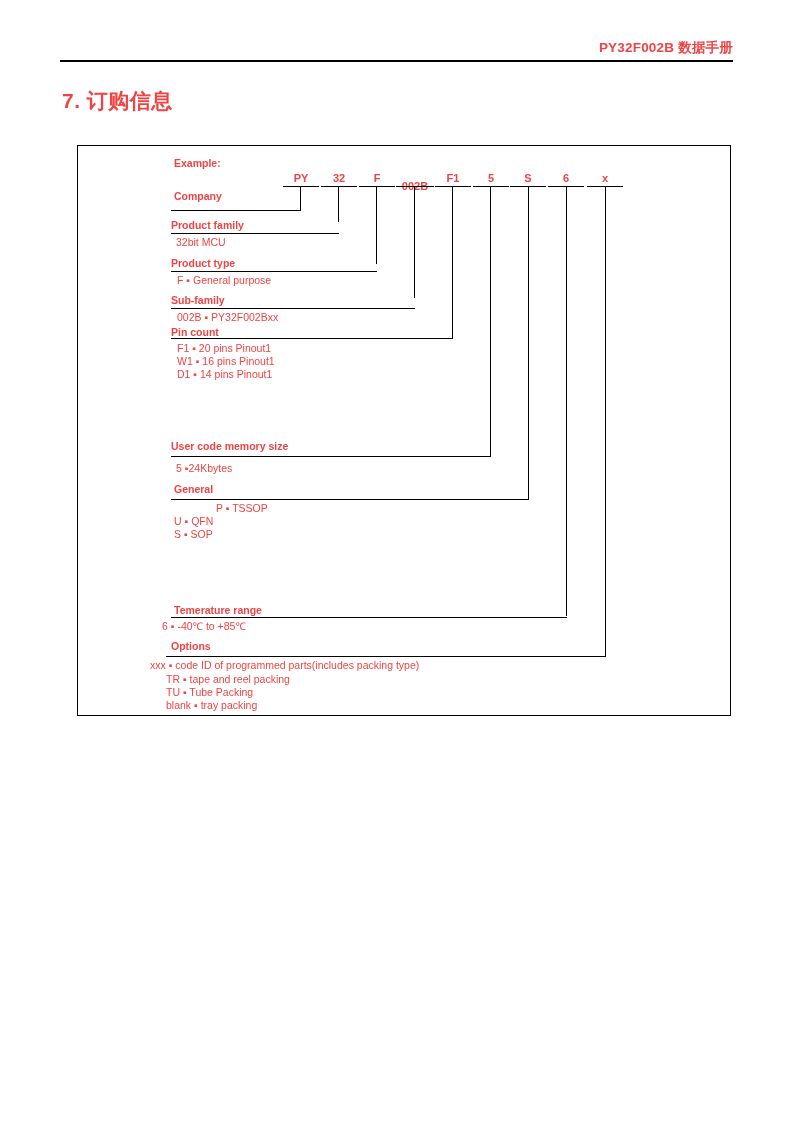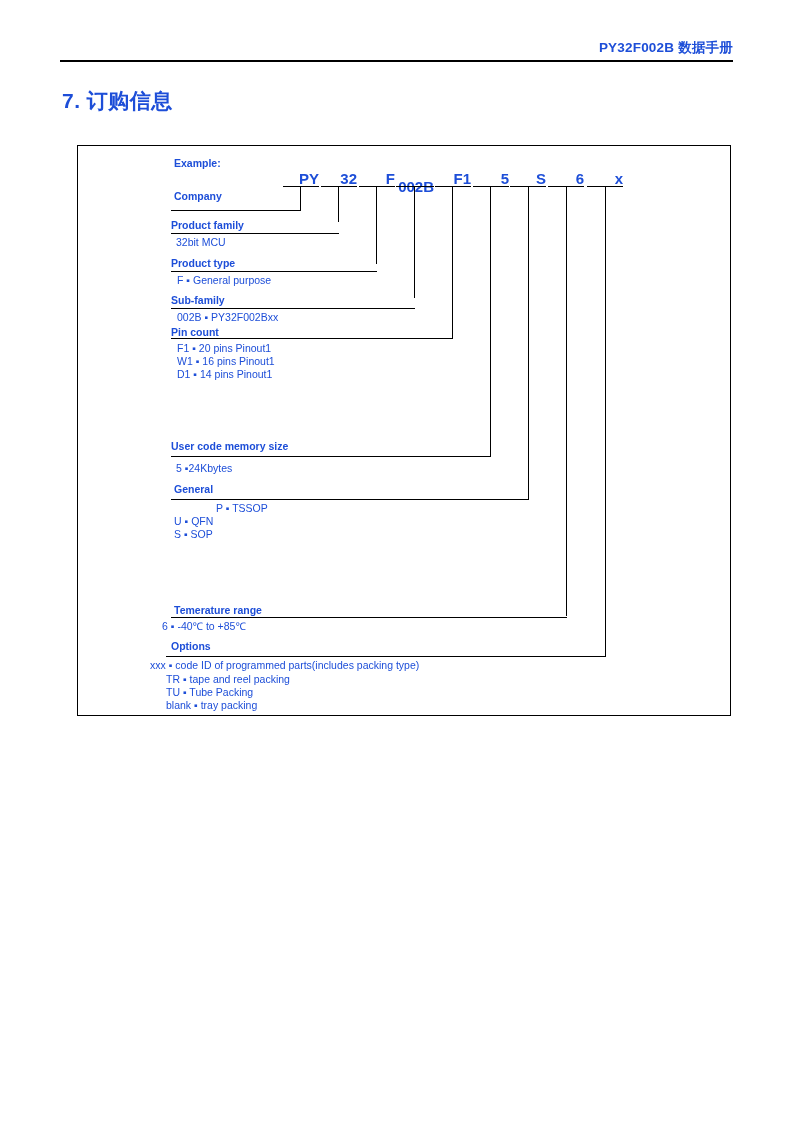--- a/index.html
+++ b/index.html
@@ -7,21 +7,21 @@
     padding: 0;
     background: #8a8a8a;
   }
   .page {
     position: relative;
     width: 793px;
     height: 1122px;
     background: #ffffff;
     overflow: hidden;
     font-family: "Liberation Sans", sans-serif;
-    color: #1d4ed8;
+    color: #ef4444;
   }
 
   
   .page-header {
     position: absolute;
     left: 60px;
     top: 38px;
     width: 673px;
     text-align: right;
   }
@@ -63,22 +63,22 @@
   
   .lbl {
     position: absolute;
     font-size: 10.5px;
     white-space: nowrap;
     line-height: 13px;
   }
   .lbl.bold { font-weight: bold; }
   .lbl.code {
     font-weight: bold;
-    font-size: 15px;
-    text-align: right;
+    font-size: 11px;
+    text-align: center;
   }
 
   
   .hline {
     position: absolute;
     height: 1.3px;
     background: #000;
   }
   .vline {
     position: absolute;

